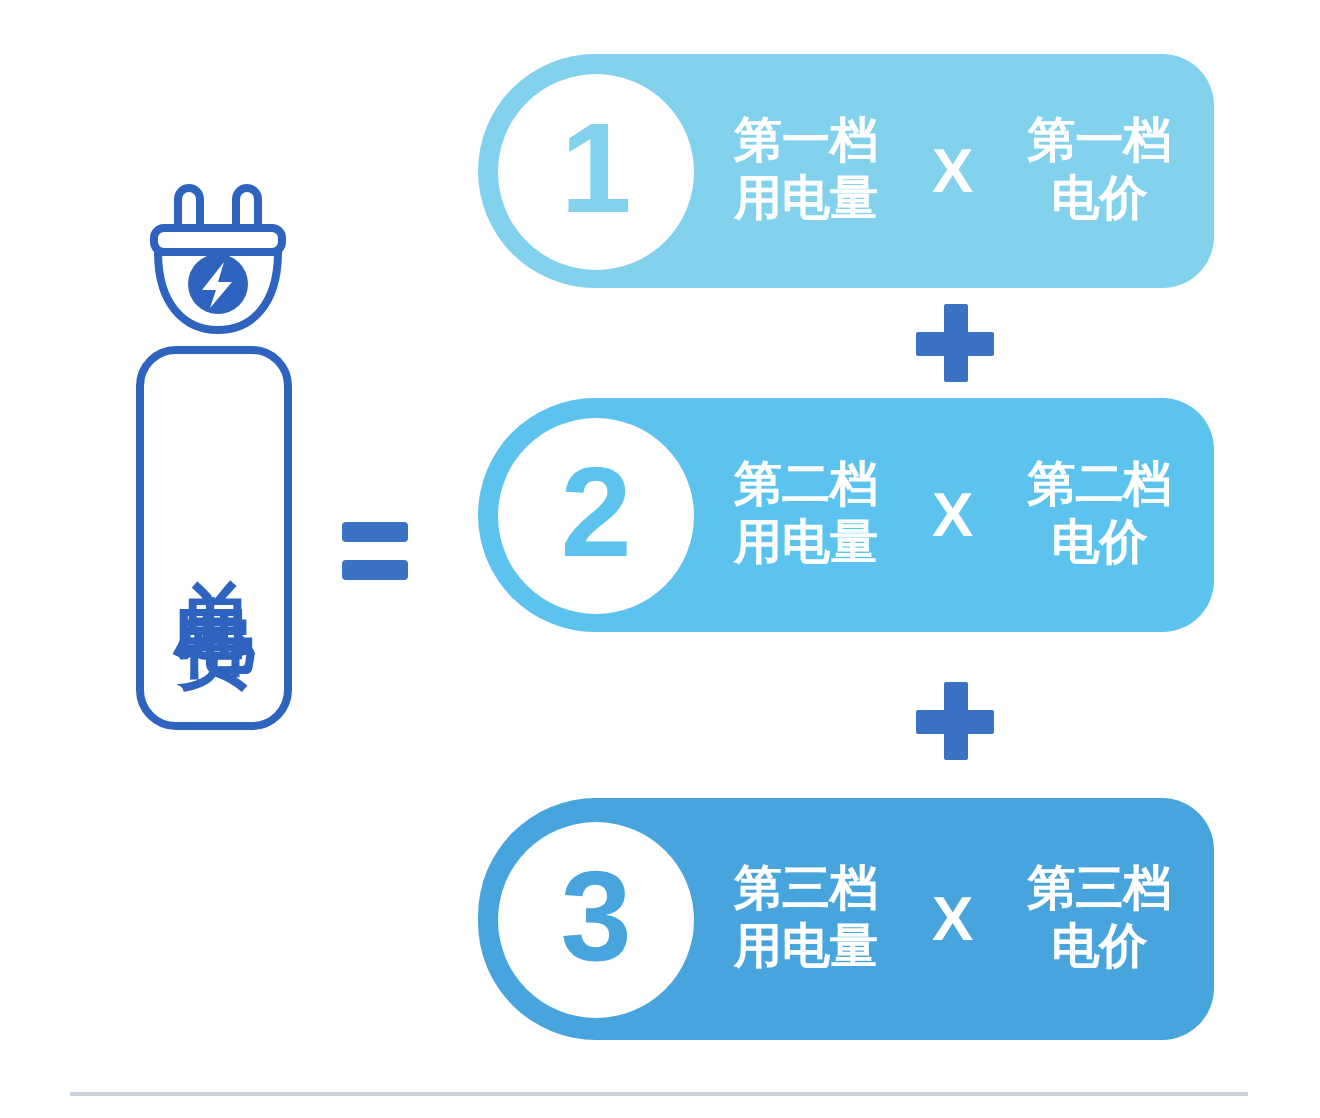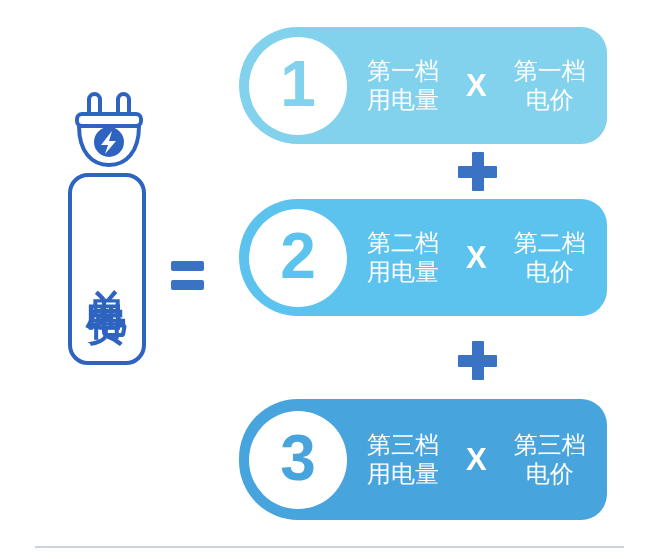--- a/index.html
+++ b/index.html
@@ -69,21 +69,21 @@
   }
 
   .labels {
     display: flex; align-items: center;
     margin-left: 20px;
     gap: 27px;
     color: #fff;
   }
   .lbl {
     display: flex; flex-direction: column; align-items: center;
-    font-size: 24px; font-weight: normal; line-height: 1.2;
+    font-size: 24px; font-weight: bold; line-height: 1.2;
     white-space: nowrap;
   }
   .mult {
     font-size: 31px; font-weight: bold; color: #fff;
     line-height: 1;
   }
 
   
   .plus {
     position: absolute;

